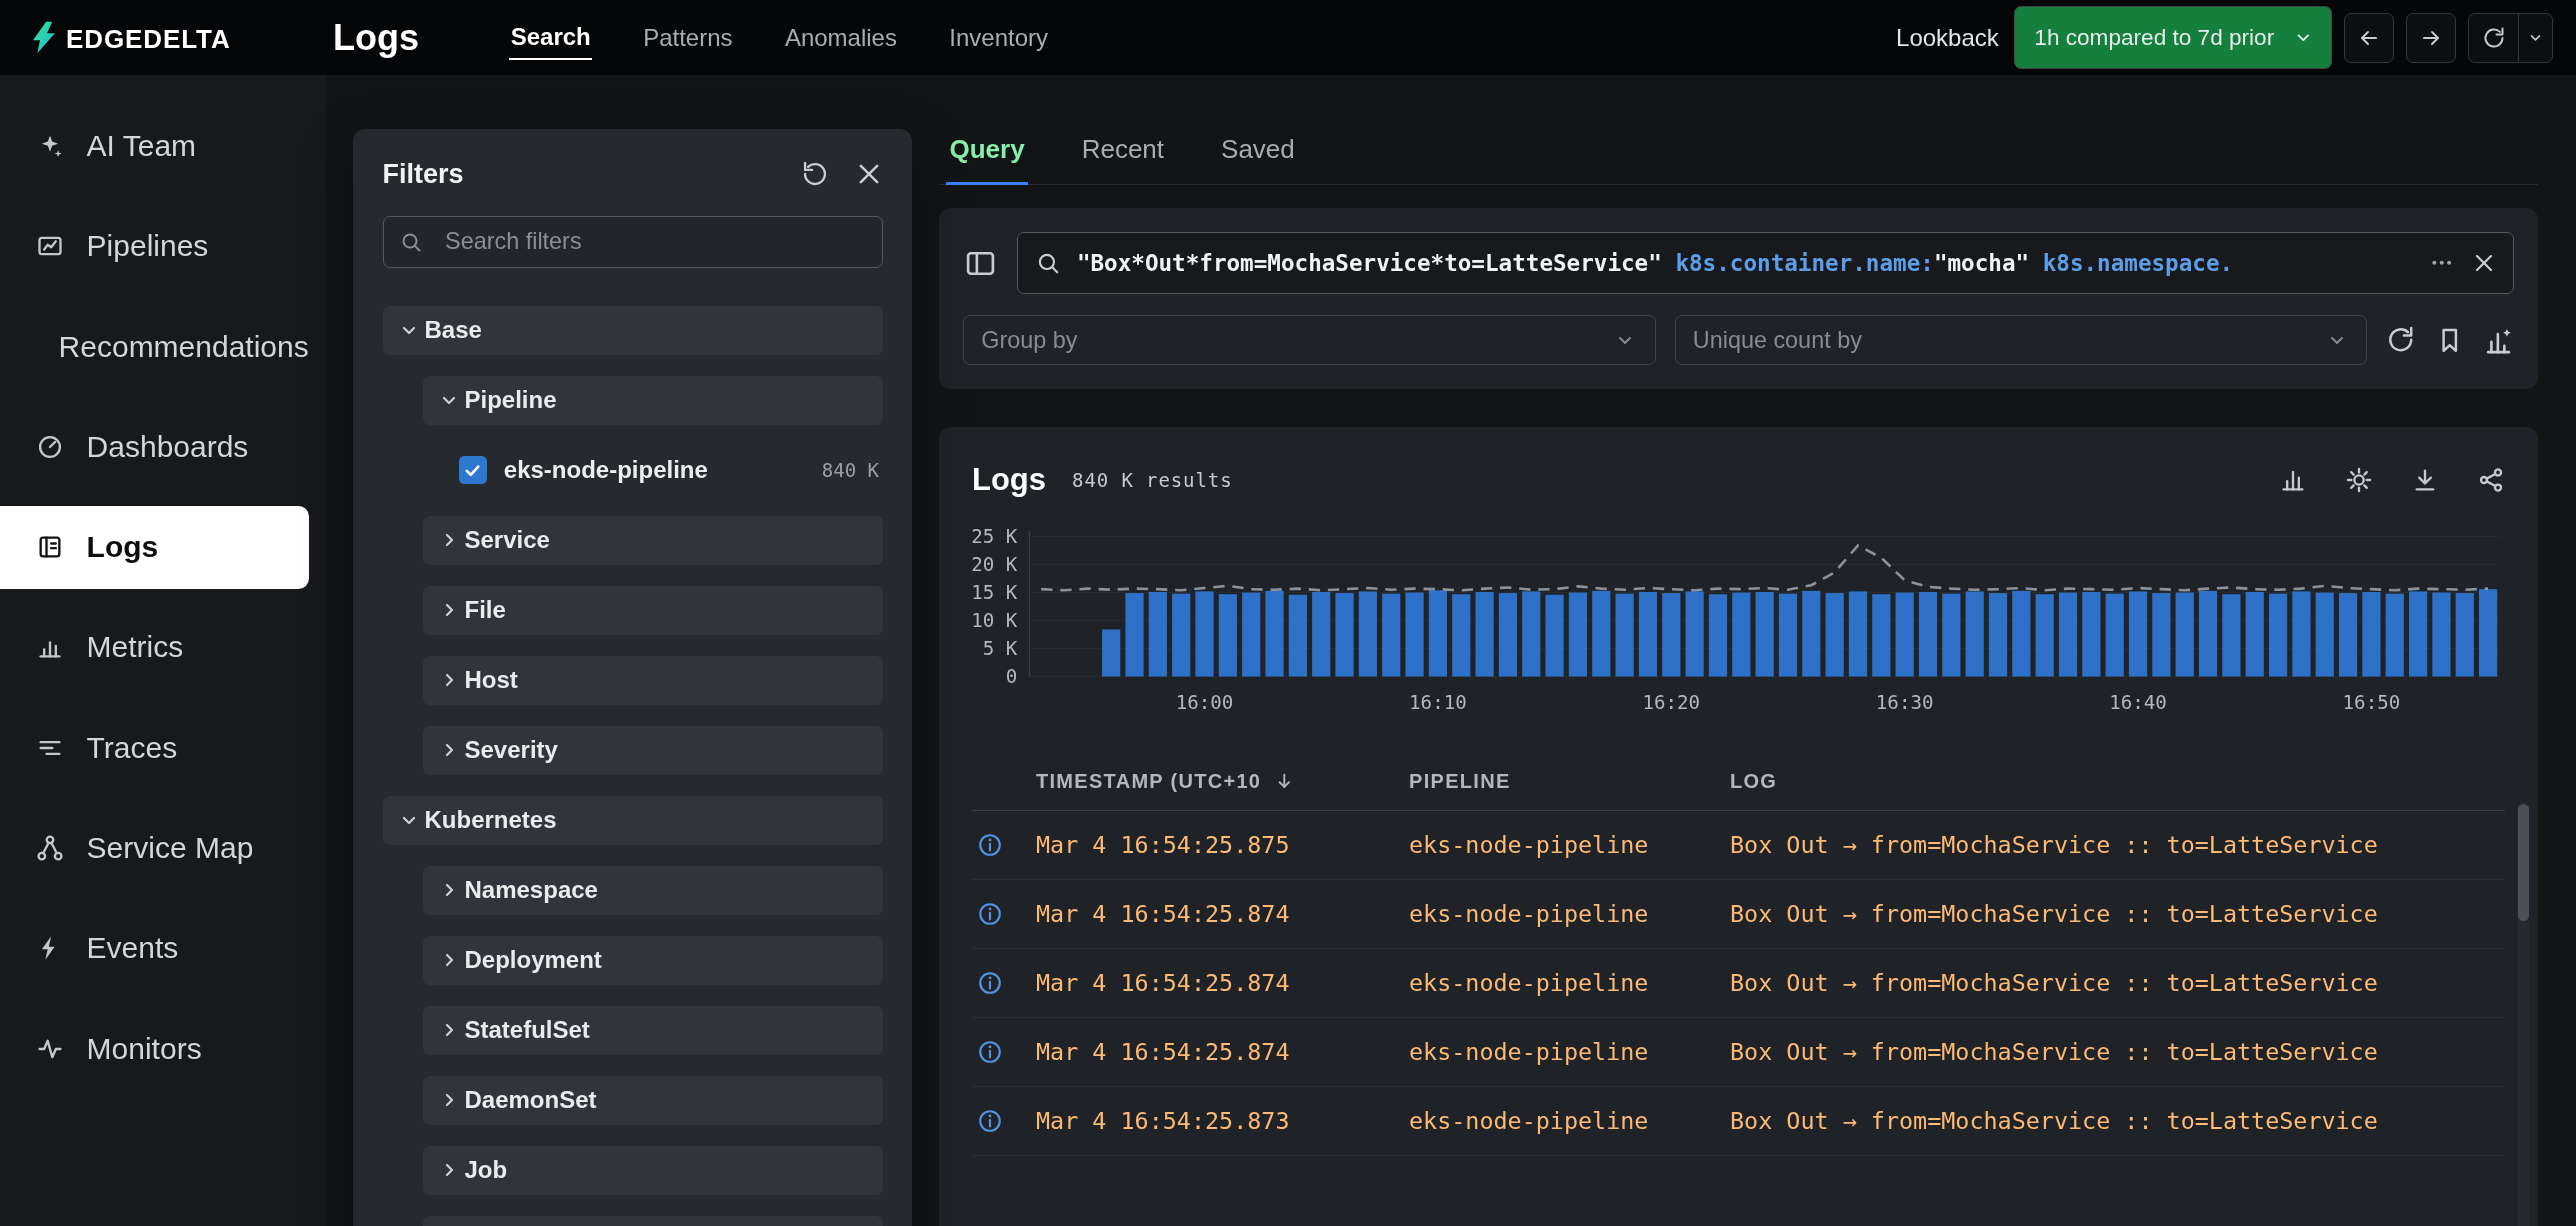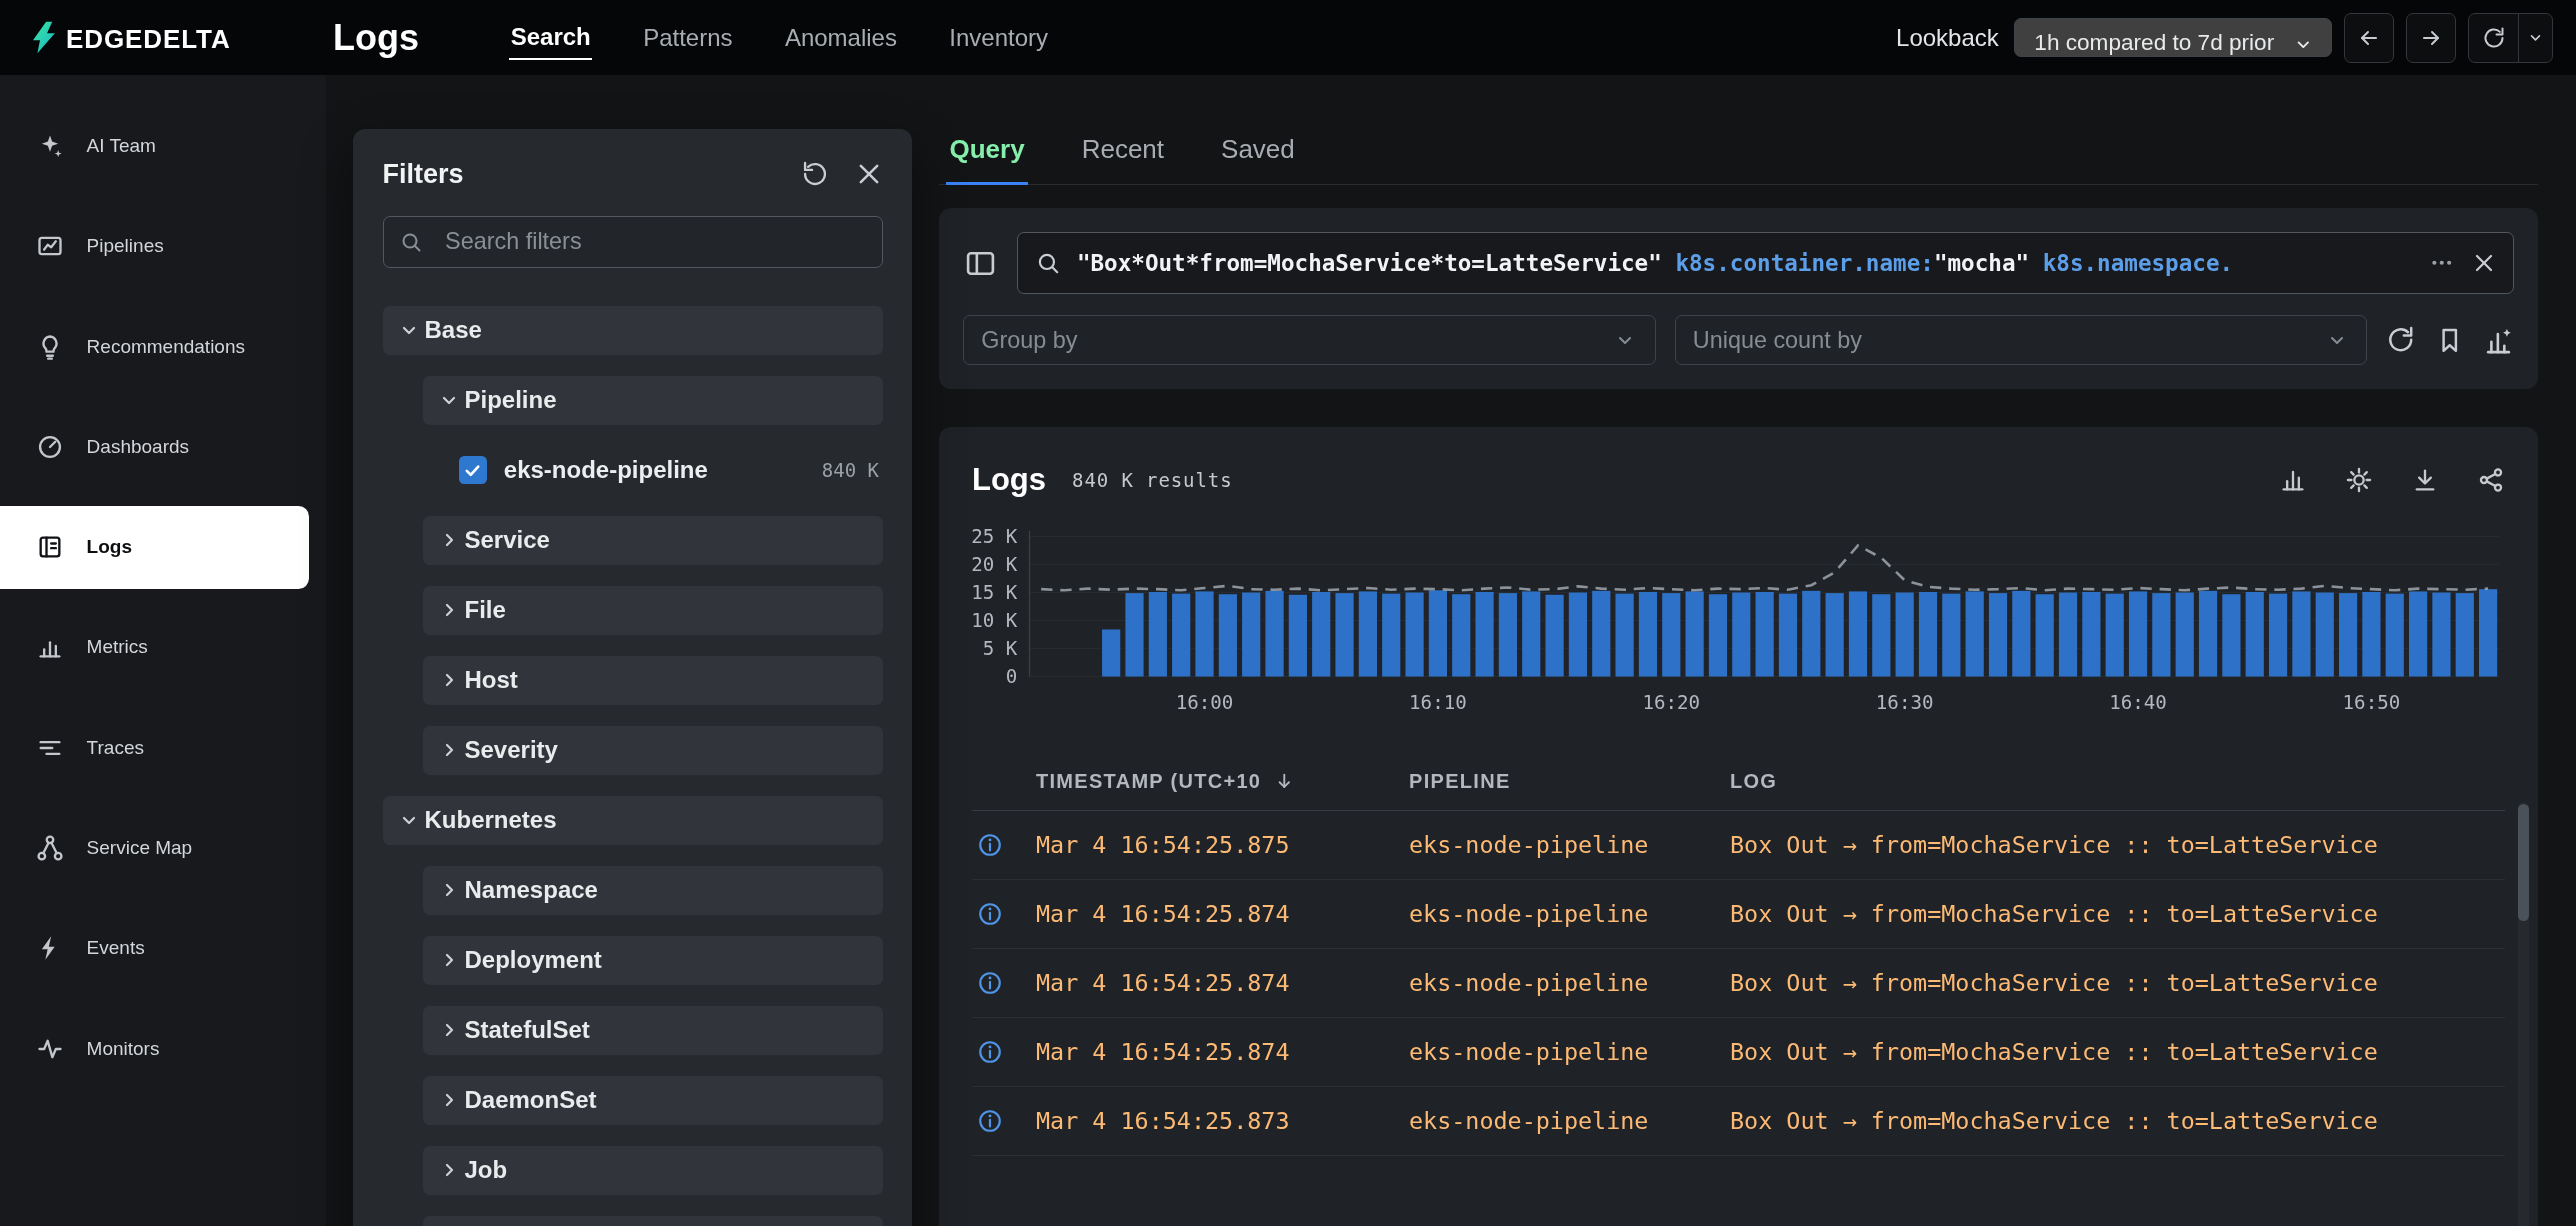--- a/index.html
+++ b/index.html
@@ -11,34 +11,34 @@
   .topbar { position:absolute; top:0; left:0; right:0; height:75px; background:#050608;
             display:flex; align-items:center; z-index:30; }
   .brand { width:300px; padding-left:26px; display:flex; align-items:flex-end; gap:5px; }
   .brand-text { font-size:26px; font-weight:800; letter-spacing:0.9px; color:#fff; }
   .page-title { font-size:36px; font-weight:600; color:#fff; margin-left:33px; margin-right:90px; }
   .top-tabs { display:flex; gap:49px; align-items:center; height:100%; }
   .top-tab { font-size:24px; color:#a9adb3; padding:8.7px 1.7px 7px; cursor:pointer; }
   .top-tab.active { color:#fff; border-bottom:2.6px solid #fff; font-weight:600; }
   .topbar-right { margin-left:auto; display:flex; align-items:center; gap:12px; padding-right:22.6px; }
   .lookback-label { font-size:24px; color:#e3e5e8; margin-right:3.5px; }
-  .lookback-select { display:flex; align-items:flex-end; gap:17.3px; height:39px; padding:0 17.3px 0 19px;
-                     border:0.9px solid #3f434a; border-radius:7px; background:#404040;
+  .lookback-select { display:flex; align-items:center; gap:17.3px; height:63px; padding:0 17.3px 0 19px;
+                     border:0.9px solid #3f434a; border-radius:7px; background:#15803d;
                      color:#e8eaec; font-size:22.6px; cursor:pointer; white-space:nowrap; }
   .nav-btn { width:50px; height:50px; border:0.9px solid #33373d; border-radius:7px; background:#0c0e10;
              display:flex; align-items:center; justify-content:center; color:#c7cbd0; cursor:pointer; }
   .split { display:flex; border:0.9px solid #33373d; border-radius:7px; overflow:hidden; background:#0c0e10; height:50px; }
   .split .seg1 { width:50px; display:flex; align-items:center; justify-content:center; color:#c7cbd0;
                  border-right:0.9px solid #33373d; cursor:pointer; }
   .split .seg2 { width:33px; display:flex; align-items:center; justify-content:center; color:#c7cbd0; cursor:pointer; }
 
   
   .sidebar { position:absolute; top:75px; left:0; width:326px; bottom:0; background:#17191c; padding-top:29.5px; }
   .side-item { height:83px; margin:0 17.3px 17.3px 0; display:flex; align-items:center; gap:22.6px;
-               padding-left:36px; color:#d3d6da; font-size:19px; cursor:pointer; }
+               padding-left:36px; color:#d3d6da; font-size:30px; cursor:pointer; }
   .side-item .side-icon { color:#c3c7cc; }
   .side-item.active { background:#fff; color:#0d0e10; border-radius:0 10.4px 10.4px 0; font-weight:600; }
   .side-item.active .side-icon { color:#111316; }
 
   
   .content { position:absolute; top:75px; left:326px; right:0; bottom:0; background:#121416; }
 
   
   .filters-card { position:absolute; left:27px; top:54px; width:559px; height:1388px;
                   background:#26292e; border-radius:12px; padding:29.5px;

